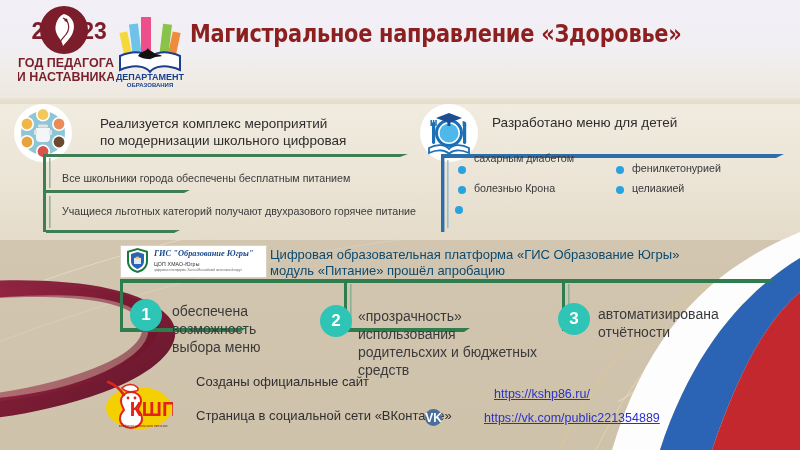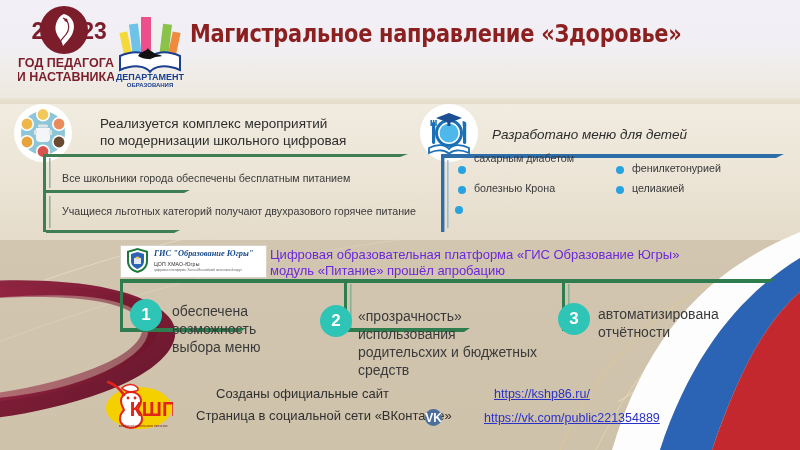--- a/index.html
+++ b/index.html
@@ -77,21 +77,21 @@
   .gis-sub{
     position:absolute;left:154px;top:261px;
     font-size:5.2px;color:#2b2b2b;white-space:nowrap;letter-spacing:.15px;
   }
   .gis-sub2{
     position:absolute;left:154px;top:268px;
     font-size:3.1px;color:#6a6a6a;white-space:nowrap;
   }
   .gis-text{
     position:absolute;left:270px;top:247px;
-    font-size:13px;line-height:16px;color:#6d28d9;white-space:pre-line;
+    font-size:13px;line-height:16px;color:#0c4a6e;white-space:pre-line;
   }
 
   
   .num-circle{
     position:absolute;width:32px;height:32px;border-radius:50%;
     background:#2ec4b6;color:#ffffff;
     font-size:17px;font-weight:bold;
     display:flex;align-items:center;justify-content:center;
   }
   .num-text{
@@ -231,21 +231,21 @@
     <circle cx="29" cy="29" r="9.5" fill="#4fb8ea"></circle>
     <path d="M16 14 l13 -5 l13 5 l-13 5 z" fill="#1b4f91"></path>
     <rect x="27.4" y="17" width="3" height="5" fill="#1b4f91"></rect>
     <rect x="12" y="18" width="3.2" height="22" rx="1.4" fill="#1b6fb5"></rect>
     <path d="M11.2 16 v6 M13.6 16 v6 M16 16 v6" stroke="#1b6fb5" stroke-width="1.5"></path>
     <rect x="43" y="18" width="3.2" height="22" rx="1.4" fill="#1b6fb5"></rect>
     <path d="M42.6 17 c2.6 0 3.6 2 3.6 5 h-3.6 z" fill="#1b6fb5"></path>
     <path d="M9 44 C 18 39 26 41 29 45 C 32 41 40 39 49 44 L 49 49 C 40 45 32 46 29 50 C 26 46 18 45 9 49 Z" fill="#ffffff" stroke="#1b6fb5" stroke-width="1.8"></path>
   </svg>
 
-  <div class="hdr-txt" style="left:492px;top:126px;width:290px;font-style:italic;">Разработано меню для детей</div>
+  <div class="hdr-txt" style="left:492px;top:114px;width:290px;">Разработано меню для детей</div>
 
   <svg class="frame-green" style="left:438px;top:150px;width:348px;height:86px;" viewBox="0 0 348 86">
     <path d="M4 4 H 346 L 338 8 H 4 Z" fill="#2d6ea8"></path>
     <rect x="3" y="4" width="3.4" height="78" fill="#2d6ea8"></rect>
     <rect x="9" y="10" width="1.6" height="68" fill="#8fb6d6" opacity=".85"></rect>
   </svg>
 
   <div class="bullet" style="left:458px;top:166px;"></div>
   <div class="blue-item" style="left:474px;top:152px;">сахарным диабетом</div>
 
@@ -302,21 +302,21 @@
     <ellipse cx="44" cy="34" rx="33" ry="21" fill="#f5d000"></ellipse>
     <path d="M36 18 c6 0 10 4 10 9 c0 4 -3 6 -3 9 c2 2 4 5 4 9 c0 5 -5 9 -11 9 c-6 0 -11 -4 -11 -9 c0 -4 2 -7 4 -9 c-1 -3 -3 -5 -3 -9 c0 -5 4 -9 10 -9 z" fill="#ffffff" stroke="#e2231a" stroke-width="2"></path>
     <path d="M27 14 c4 -4 11 -5 15 -1 c2 2 1 4 -1 4 c-4 1 -10 2 -14 -3 z" fill="#ffffff" stroke="#e2231a" stroke-width="1.6"></path>
     <path d="M13 8 c6 2 12 7 16 13" stroke="#e2231a" stroke-width="2.6" fill="none" stroke-linecap="round"></path>
     <circle cx="33" cy="24" r="1.4" fill="#e2231a"></circle>
     <circle cx="40" cy="24" r="1.4" fill="#e2231a"></circle>
     <text x="58" y="42" font-family="Liberation Sans, sans-serif" font-size="20" font-weight="bold" fill="#e2231a" text-anchor="middle">КШП</text>
     <text x="48" y="53" font-family="Liberation Sans, sans-serif" font-size="3.6" fill="#7a2318" text-anchor="middle">комбинат школьного питания</text>
   </svg>
 
-  <div class="bot-line" style="left:196px;top:386px;margin-left:20px;">Созданы официальные сайт</div>
+  <div class="bot-line" style="left:196px;top:374px;">Созданы официальные сайт</div>
   <div class="bot-line" style="left:196px;top:408px;">Страница в социальной сети «ВКонтакте»</div>
 
   <a class="bot-link" style="left:484px;top:387px;padding-left:10px;" href="#">https://kshp86.ru/</a>
   <a class="bot-link" style="left:484px;top:411px;" href="#">https://vk.com/public221354889</a>
 
   <div class="vk-badge">VK</div>
 
 </div>
 
 </body></html>

